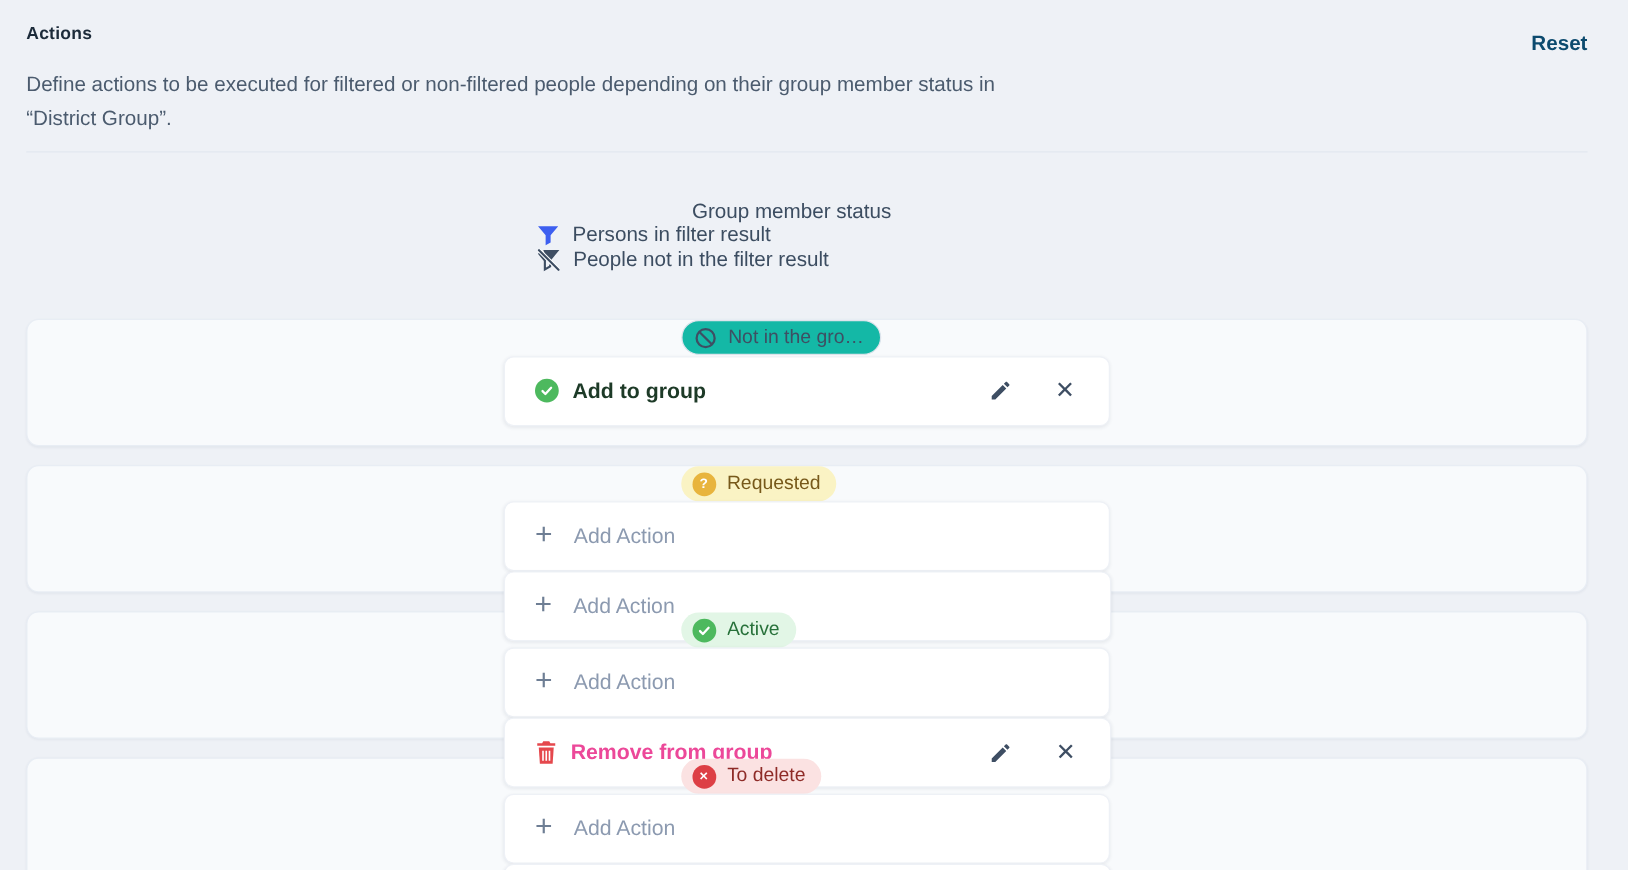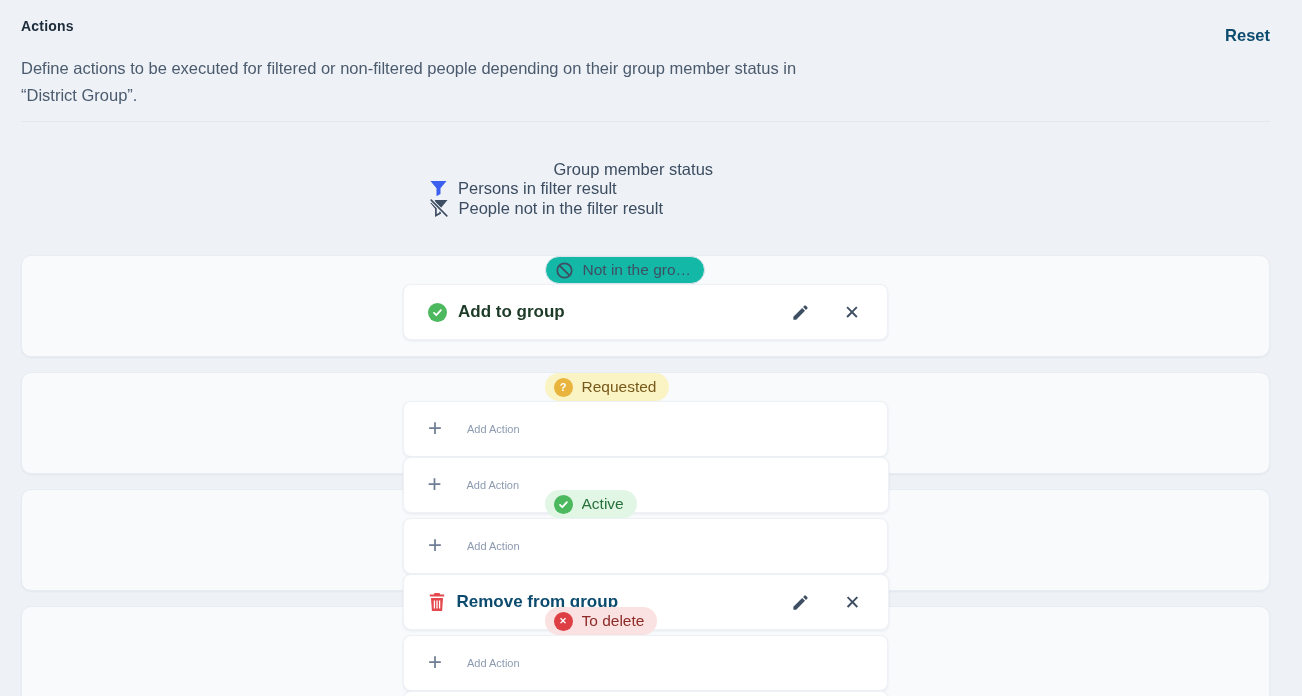--- a/index.html
+++ b/index.html
@@ -71,38 +71,38 @@
   .action-card {
     background:#ffffff; border:1px solid #eef1f6; border-radius:8px;
     box-shadow:0 1px 3px rgba(25,40,70,.08);
     height:56px; width:100%;
     display:flex; align-items:center;
     padding:0 18px 0 24px;
     cursor:pointer;
   }
   .action-card .label { font-size:17px; font-weight:700; margin-left:11px; white-space:nowrap; }
   .label-add { color:#1d3a27; }
-  .label-remove { color:#0c4a6e; }
+  .label-remove { color:#ec4899; }
   .spacer { flex:1; }
   .icon-btn {
     width:34px; height:34px; border:none; background:transparent;
     display:flex; align-items:center; justify-content:center;
     cursor:pointer; color:#3e4e63; padding:0;
   }
   .icon-btn + .icon-btn { margin-left:18px; }
   .close-glyph { font-size:19px; font-weight:400; color:#3e4e63; line-height:1; }
 
   .add-action {
     background:#ffffff; border:1px solid #eef1f6; border-radius:8px;
     box-shadow:0 1px 3px rgba(25,40,70,.08);
     height:56px; width:100%;
     display:flex; align-items:center; padding:0 24px; cursor:pointer;
   }
   .add-action .plus { font-size:24px; font-weight:400; color:#6e7e94; line-height:1; margin-top:-2px; }
-  .add-action .label { font-size:11px; color:#8c9ab0; margin-left:25px; }
+  .add-action .label { font-size:17px; color:#8c9ab0; margin-left:17px; }
 
   svg { display:block; }
 </style>
 </head>
 <body>
 
 <div class="page">
 
   <div class="title-row">
     <div class="page-title">Actions</div>

